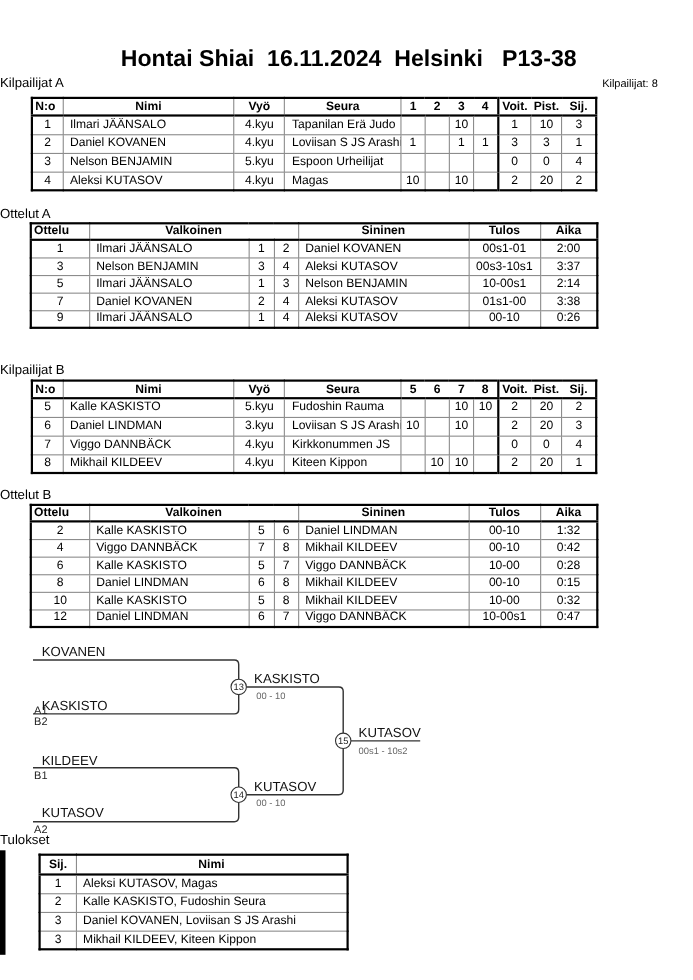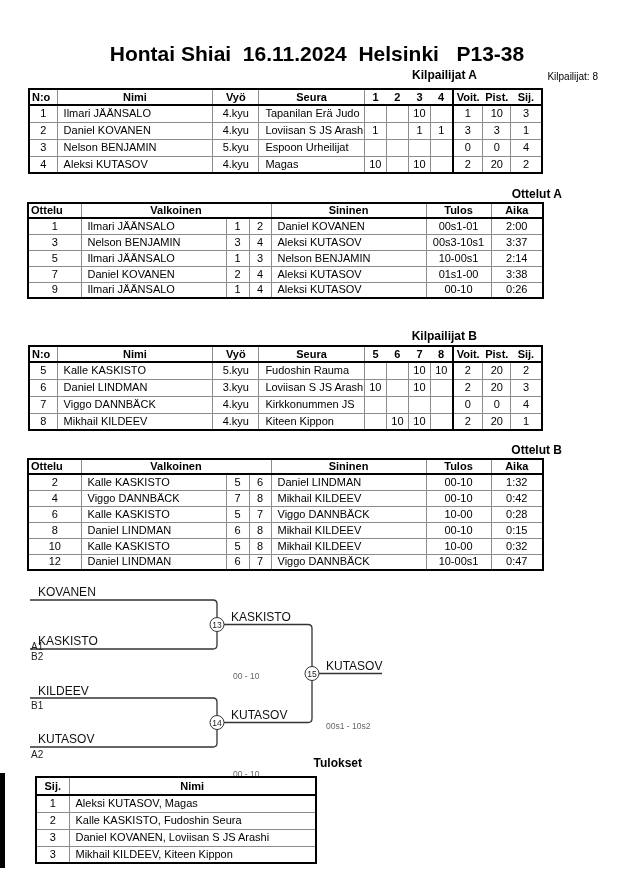--- a/index.html
+++ b/index.html
@@ -4,21 +4,21 @@
 <style>
   html,body {margin:0; padding:0; background:#ffffff;}
   .page {
     position:relative; width:630px; height:891px; background:#fff;
     font-family:"Liberation Sans", sans-serif; color:#000; overflow:hidden;
   }
   .title {
     position:absolute; left:0; top:42px; width:634px; text-align:center;
     font-size:21px; font-weight:bold; white-space:pre;
   }
-  .sec-head {position:absolute; font-size:12px; font-weight:bold; text-align:right; white-space:pre;margin-left:17px;}
+  .sec-head {position:absolute; font-size:12px; font-weight:normal; text-align:left; white-space:pre;}
   #h-pool-a    {left:0; top:68px;  width:460px;}
   #h-matches-a {left:0; top:187px; width:545px;}
   #h-pool-b    {left:0; top:329px; width:460px;}
   #h-matches-b {left:0; top:443px; width:545px;}
   #h-results   {left:0; top:756px; width:345px;}
   .count {position:absolute; top:71px; right:32px; font-size:10px;}
 
   table.grid {
     position:absolute; border-collapse:collapse; table-layout:fixed;
     font-size:11px; line-height:1; border:2px solid #000; background:#fff;
@@ -39,21 +39,21 @@
   #t-pool-b    {left:28px; top:345px; width:515px;}
   #t-matches-b {left:27px; top:458px; width:515px;}
   #t-results   {left:35px; top:776px; width:282px;}
   .t-kilp thead tr {height:16px;} .t-kilp tbody tr {height:17px;}
   .t-ott  thead tr {height:15px;} .t-ott  tbody tr {height:16px;}
   .t-tul  thead tr {height:18px;} .t-tul  tbody tr {height:17px;}
 
   #bracket-svg {position:absolute; left:28px; top:580px;}
   .bk-name  {position:absolute; font-size:12px; color:#111; white-space:pre;}
   .bk-seed  {position:absolute; font-size:10px; color:#222; white-space:pre;}
-  .bk-score {position:absolute; font-size:8.5px; color:#666; white-space:pre;margin-top:44px;}
+  .bk-score {position:absolute; font-size:8.5px; color:#666; white-space:pre;}
   .artifact {position:absolute; left:0; top:773px; width:5px; height:95px; background:#000;}
 </style>
 </head>
 <body>
 
 <div class="page">
 
   <div class="title">Hontai Shiai  16.11.2024  Helsinki   P13-38</div>
   <div class="count">Kilpailijat: 8</div>
 

